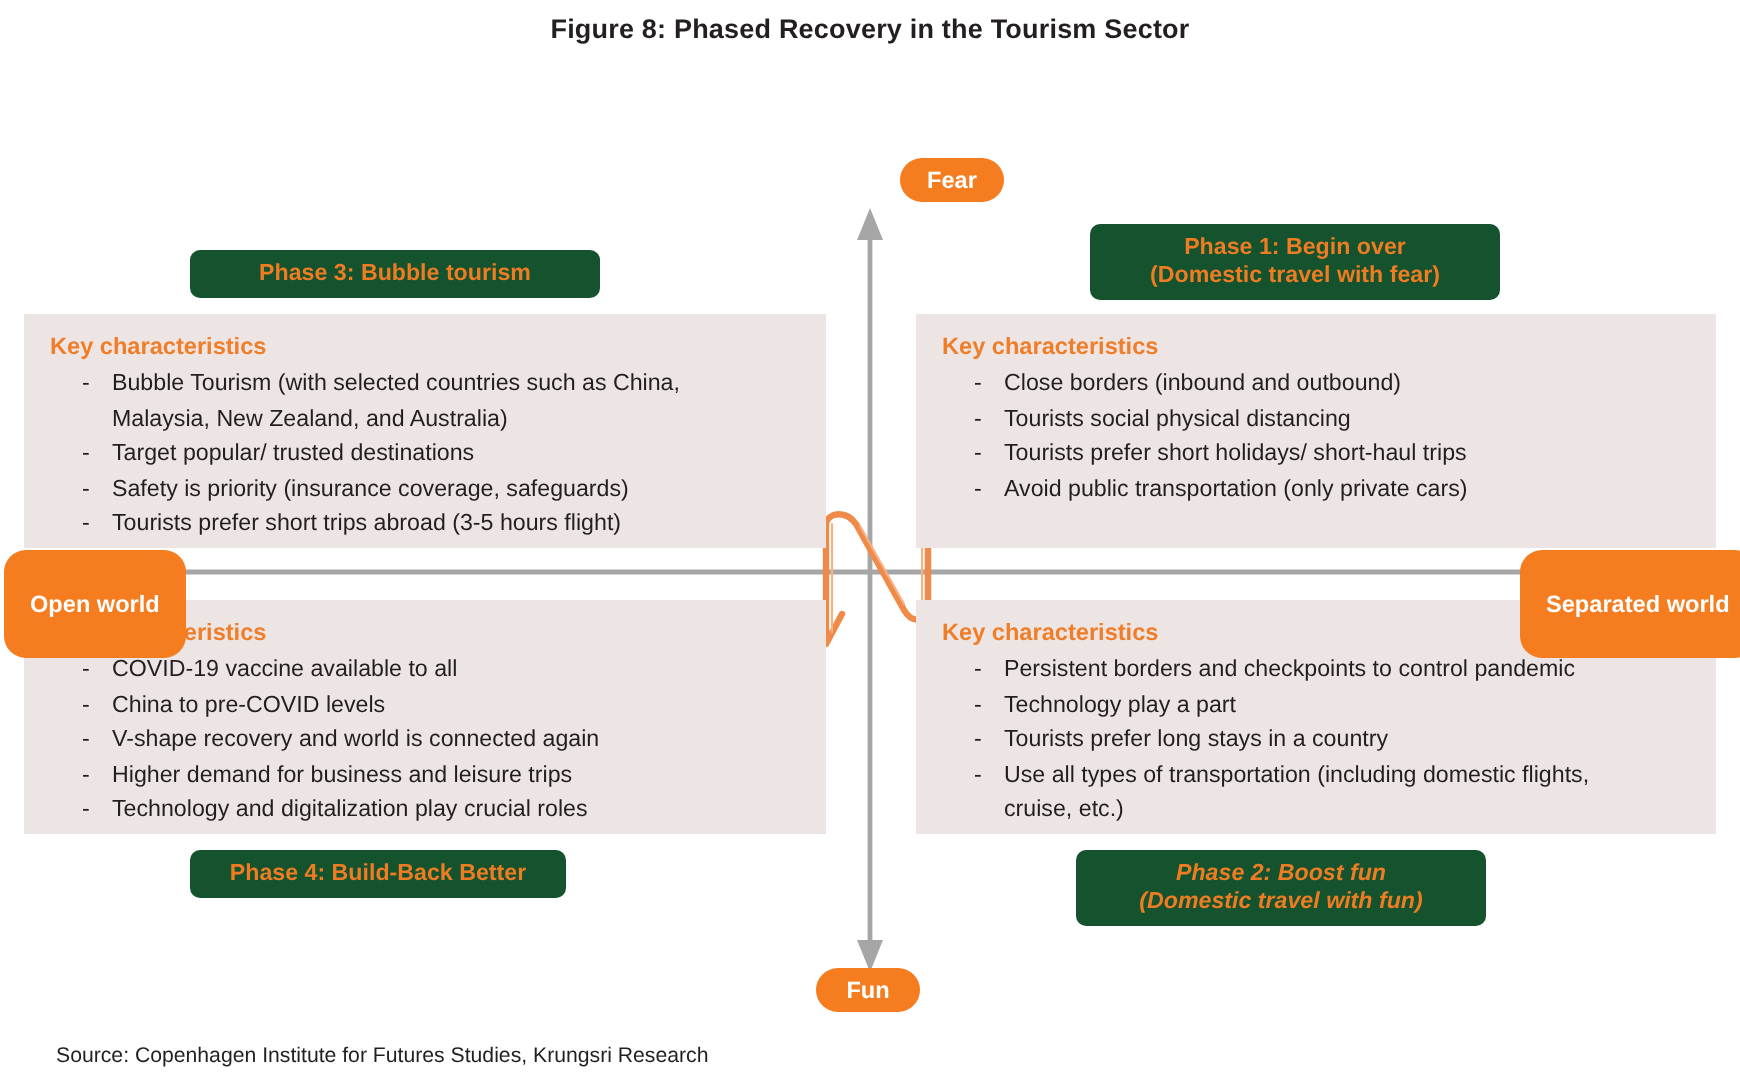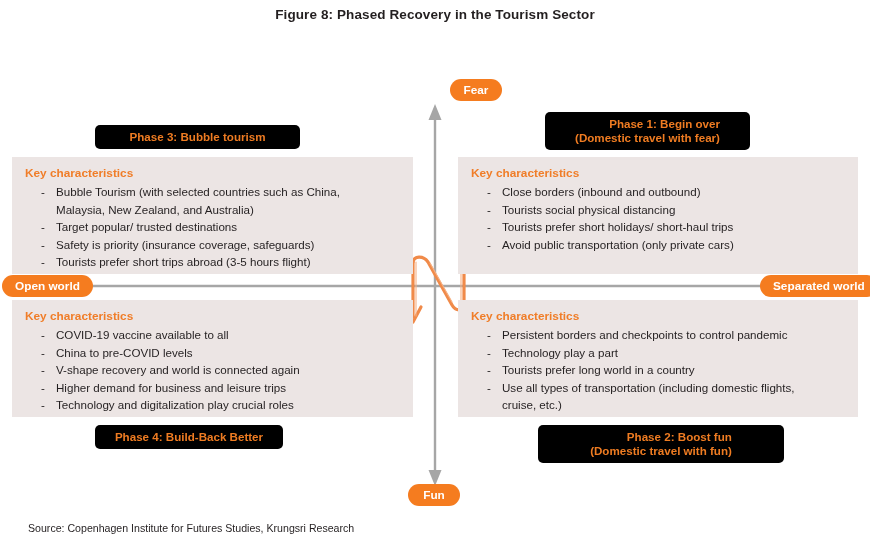--- a/index.html
+++ b/index.html
@@ -65,37 +65,37 @@
     content: "-";
     position: absolute;
     left: 19px;
     top: 0;
     color: #231f20;
   }
 
   
   .phase-chip {
     position: absolute;
-    background: #000000;
+    background: #14532d;
     border-radius: 5px;
     color: #ef7c22;
     font-weight: bold;
     font-size: 11.6px;
     line-height: 14.5px;
-    text-align: right;
+    text-align: center;
     display: flex;
     flex-direction: column;
     align-items: center;
     justify-content: center;
     white-space: pre-line;
   }
   #chip-phase3 { left: 95px;  top: 125px; width: 205px; height: 24px; }
   #chip-phase1 { left: 545px; top: 112px; width: 205px; height: 38px; }
   #chip-phase4 { left: 95px;  top: 425px; width: 188px; height: 24px; }
-  #chip-phase2 { left: 538px; top: 425px; width: 246px; height: 38px; }
+  #chip-phase2 { left: 538px; top: 425px; width: 205px; height: 38px; font-style: italic; }
 
   
   #axis-svg {
     position: absolute;
     left: 0;
     top: 0;
     width: 870px;
     height: 543px;
     pointer-events: none;
   }
@@ -106,21 +106,21 @@
     background: #f57c1f;
     color: #ffffff;
     border-radius: 11px;
     font-weight: bold;
     font-size: 11.8px;
     display: flex;
     align-items: center;
     justify-content: center;
     height: 22px;
     white-space: nowrap;
-    padding: 0 13px;
+    padding: 16px 13px;
   }
   #pill-fear  { left: 408px; top: 79px;  width: 52px; padding: 0; margin-left: 42px; }
   #pill-fun   { left: 408px; top: 484px; width: 52px; padding: 0; text-align: center; }
   #pill-open  { left: 2px;   top: 275px; }
   #pill-sep   { left: 760px; top: 275px; }
 
   
   #source-note {
     position: absolute;
     left: 28px;
@@ -206,21 +206,21 @@
   </div>
 
   <div class="phase-chip" id="chip-phase4">Phase 4: Build-Back Better</div>
 
   <div class="panel" id="panel-q2">
     <div class="panel-inner">
       <div class="kc-title">Key characteristics</div>
       <ul class="kc-list">
         <li>Persistent borders and checkpoints to control pandemic</li>
         <li>Technology play a part</li>
-        <li>Tourists prefer long world in a country</li>
+        <li>Tourists prefer long stays in a country</li>
         <li>Use all types of transportation (including domestic flights,
 cruise, etc.)</li>
       </ul>
     </div>
   </div>
 
   <div class="phase-chip" id="chip-phase2">Phase 2: Boost fun
 (Domestic travel with fun)</div>
 
   <div class="pill" id="pill-fear">Fear</div>

